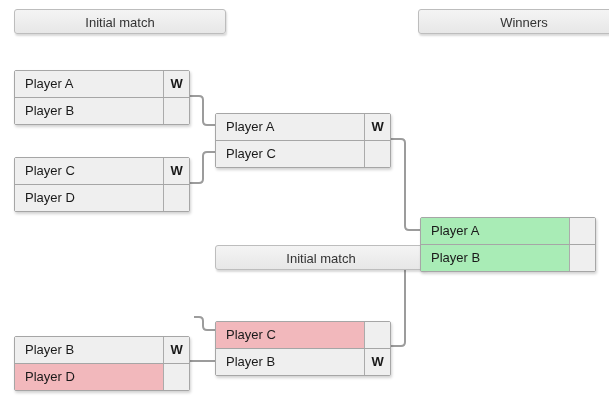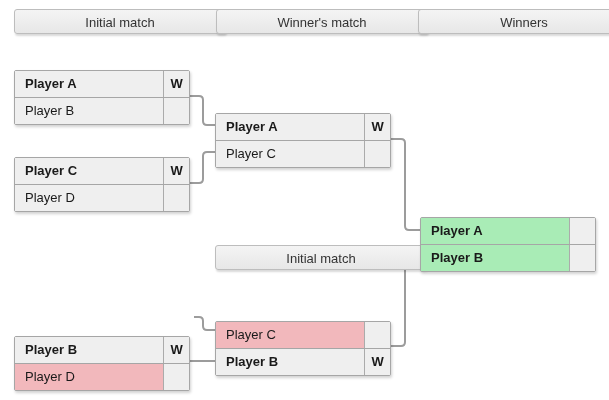--- a/index.html
+++ b/index.html
@@ -65,42 +65,41 @@
   .cell.name {
     width: 150px;
     padding-left: 10px;
   }
   .cell.result {
     width: 26px;
     border-left: 1px solid #ababab;
     text-align: center;
     font-weight: bold;
   }
-  .bold { font-weight: bold; }
+  .bold { font-weight: normal; }
   .green { background: #a9ecb6; }
   .pink  { background: #f2b8bc; }
 </style>
 </head>
 <body>
 
 <div class="stage">
 
   <svg class="connectors" width="609" height="400" viewBox="0 0 609 400">
     <g fill="none" stroke="#9c9c9c" stroke-width="2">
       <path d="M190,96 h9 q4,0 4,4 v21 q0,4 4,4 h9"></path>
       <path d="M190,183 h9 q4,0 4,-4 v-23 q0,-4 4,-4 h9"></path>
       <path d="M391,139 h10 q4,0 4,4 v83 q0,4 4,4 h11"></path>
       <path d="M391,346 h10 q4,0 4,-4 v-82 q0,-4 4,-4 h11"></path>
       <path d="M190,361 h26"></path>
       <path d="M194,317 h5 q4,0 4,4 v5 q0,4 4,4 h9"></path>
     </g>
   </svg>
 
   <div class="hdr" style="left:14px; top:9px">Initial match</div>
-  <div class="hdr" style="left:216px; top:9px">Winner's match</div>
   <div class="hdr" style="left:418px; top:9px">Winners</div>
   <div class="hdr" style="left:215px; top:245px">Initial match</div>
 
   <div class="mbox" style="left:14px; top:70px">
     <div class="mrow">
       <div class="cell name bold">Player A</div>
       <div class="cell result">W</div>
     </div>
     <div class="mrow">
       <div class="cell name">Player B</div>

